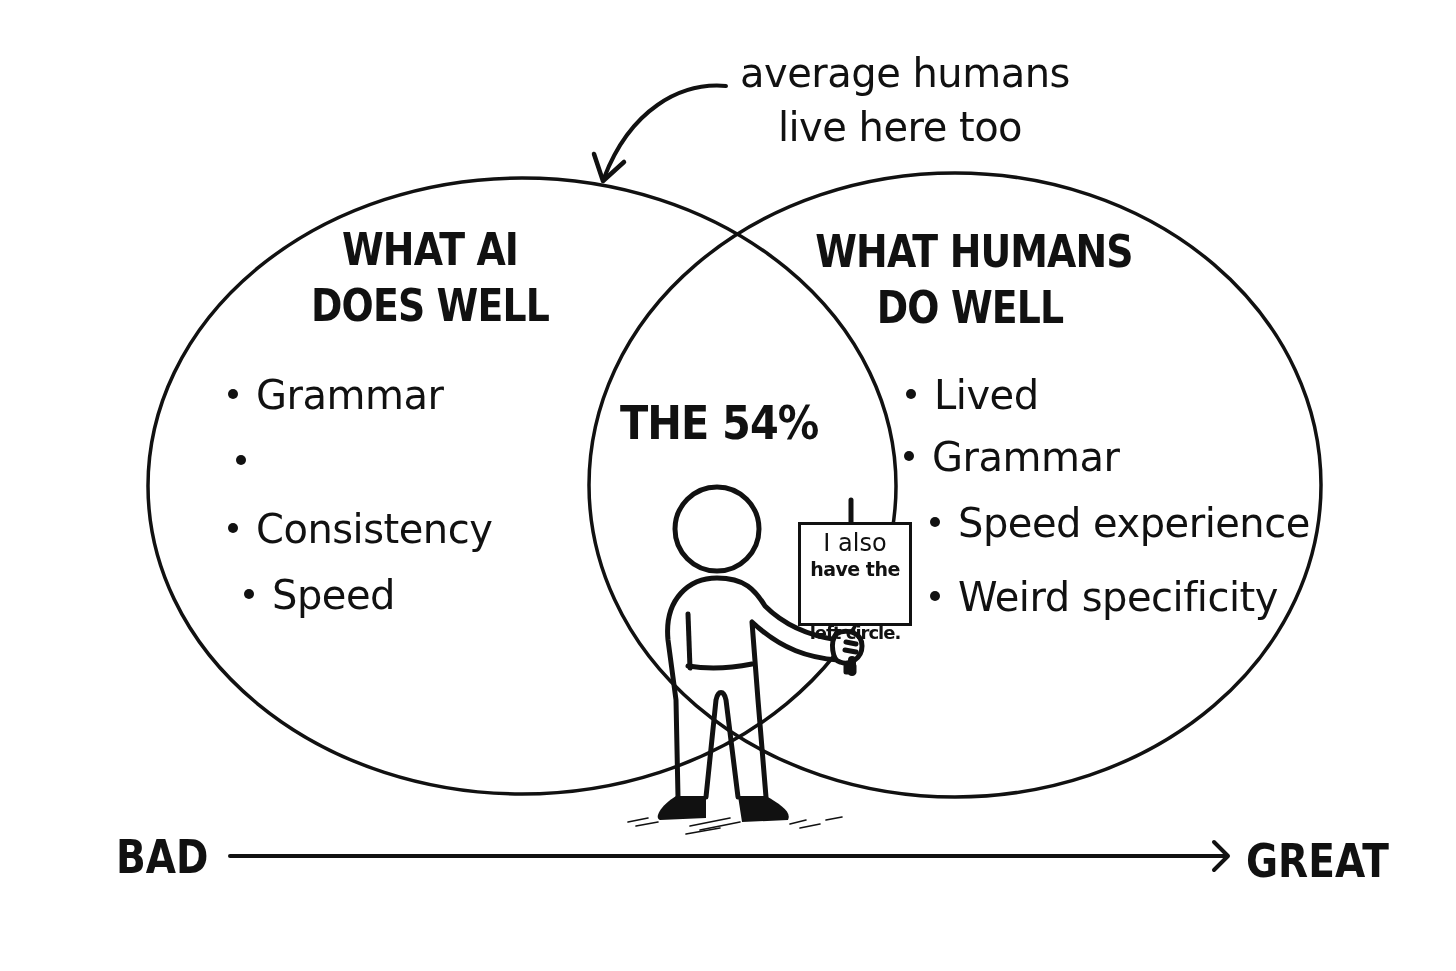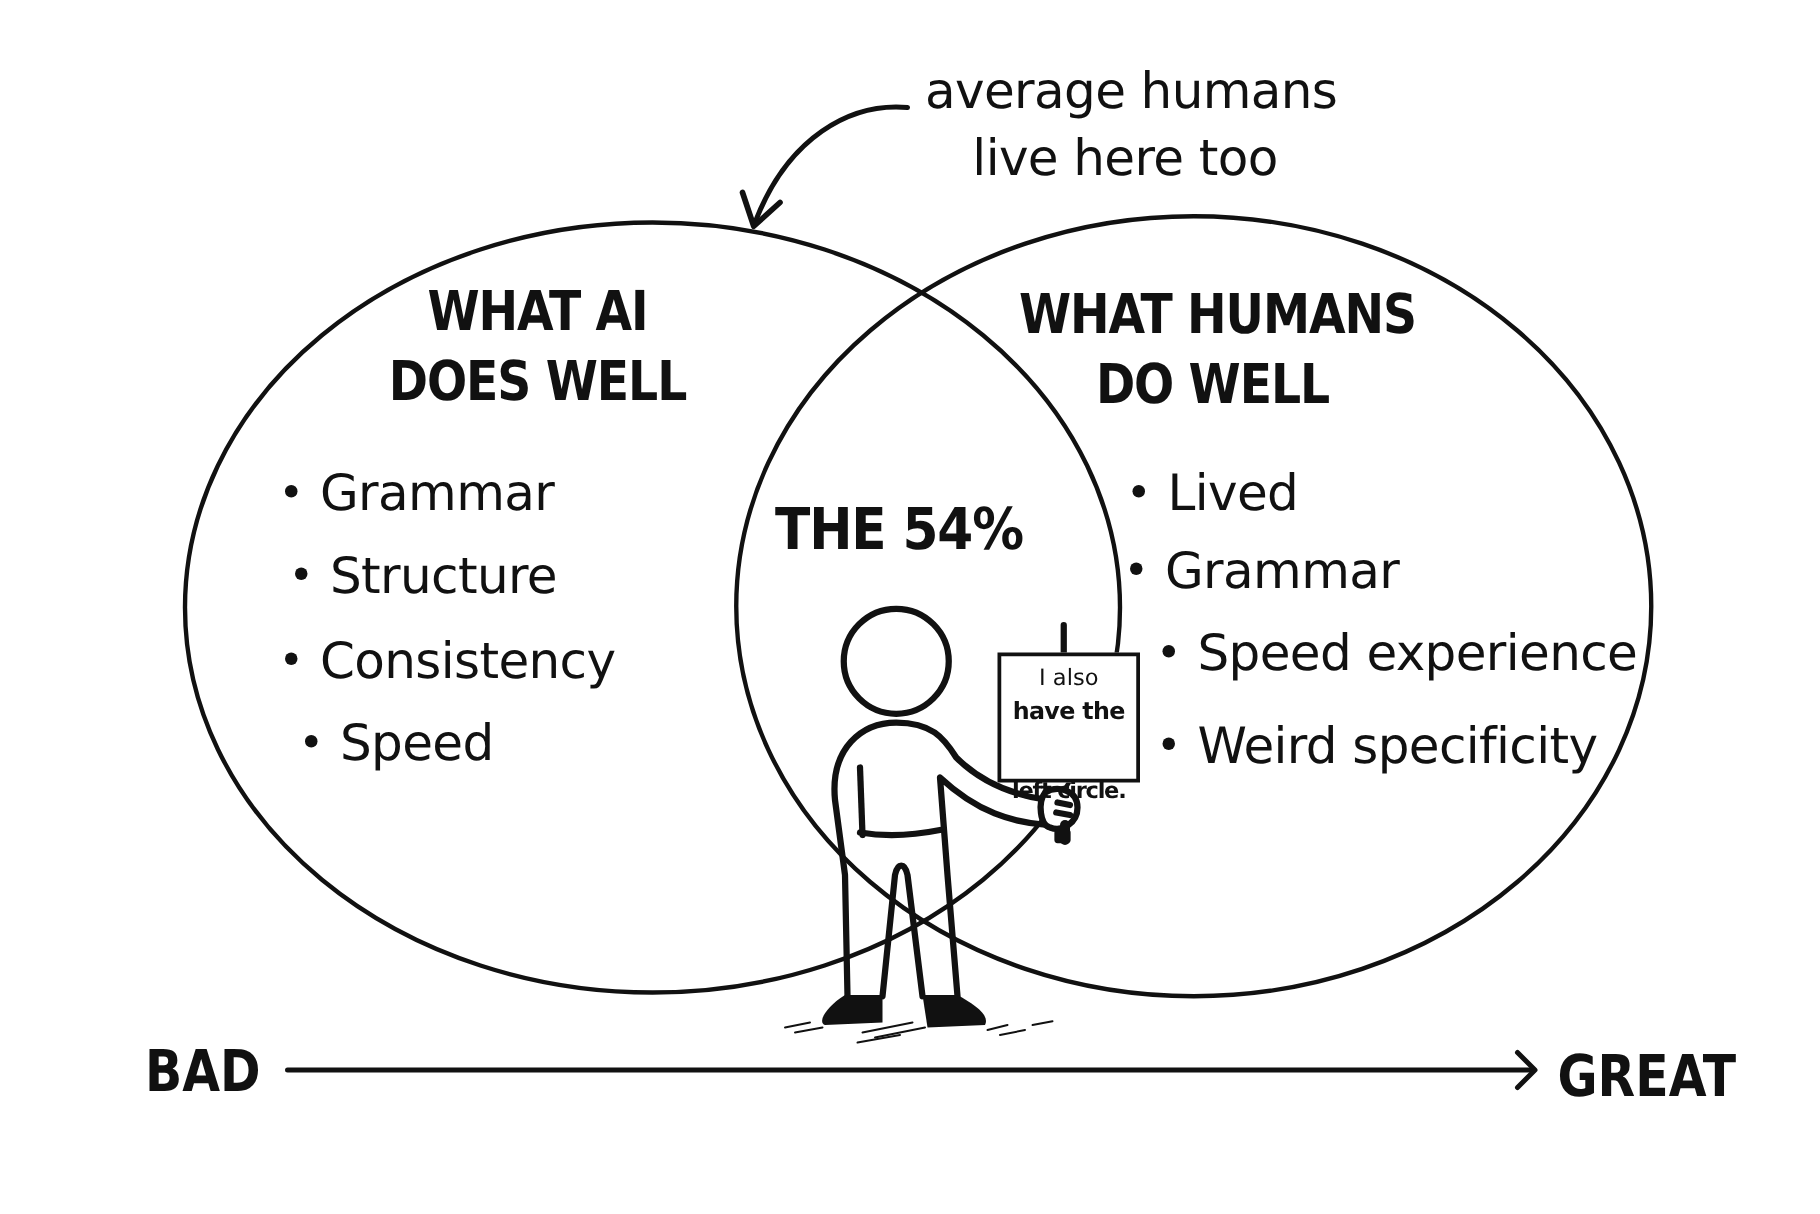--- a/index.html
+++ b/index.html
@@ -6,21 +6,21 @@
     body { width: 1456px; height: 971px; position: relative; overflow: hidden; font-family: "DejaVu Sans", sans-serif; color: #111; }
     svg.stage { position: absolute; left: 0; top: 0; }
     .txt { position: absolute; white-space: nowrap; color: #111; }
     .heading { font-family: "DejaVu Sans", sans-serif; font-weight: bold; font-size: 44px; letter-spacing: -1px; text-align: center; line-height: 56px; transform: scaleX(0.86); transform-origin: center; }
     .item { font-family: "DejaVu Sans", sans-serif; font-size: 40px; letter-spacing: -0.5px; }
     .item .dot { display: inline-block; width: 10px; height: 10px; border-radius: 50%; background: #111; margin-right: 18px; vertical-align: middle; position: relative; top: -4px; }
     .annot { font-family: "DejaVu Sans", sans-serif; font-size: 40px; letter-spacing: -0.5px; line-height: 54px; text-align: center; }
     .center-label { font-family: "DejaVu Sans", sans-serif; font-weight: bold; font-size: 46px; letter-spacing: -1px; transform: scaleX(0.9); transform-origin: left center; }
     .axis-label { font-family: "DejaVu Sans", sans-serif; font-weight: bold; font-size: 46px; transform: scaleX(0.85); transform-origin: left center; }
     .sign { position: absolute; left: 798px; top: 522px; width: 114px; height: 104px; border: 3px solid #111; background: #fff; box-sizing: border-box; text-align: center; font-family: "DejaVu Sans", sans-serif; font-weight: bold; color: #111; padding-top: 4px; }
-    .sign .l1 { font-size: 18px; line-height: 28px; font-weight: normal; }
+    .sign .l1 { font-size: 24px; line-height: 28px; font-weight: normal; }
     .sign .l2 { font-size: 19px; line-height: 24px; letter-spacing: -0.5px; }
     .sign .l3 { font-size: 18px; line-height: 24px; letter-spacing: -1px; margin-top: 40px; }
   </style>
 </head>
 <body>
 
 <svg class="stage" width="1456" height="971" viewBox="0 0 1456 971">
 
   <ellipse cx="522" cy="486" rx="374" ry="308" fill="none" stroke="#111" stroke-width="3.5"></ellipse>
 
@@ -72,21 +72,21 @@
   <div>average humans</div>
   <div>live here too</div>
 </div>
 
 <div class="txt heading" style="left:270px; top:222px; width:320px;">
   <div>WHAT AI</div>
   <div>DOES WELL</div>
 </div>
 
 <div class="txt item" style="left:228px; top:372px;"><span class="dot"></span><span>Grammar</span></div>
-<div class="txt item" style="left:236px; top:438px;"><span class="dot"></span><span>Structure</span></div>
+<div class="txt item" style="left:236px; top:438px;"><span class="dot"></span></div>
 <div class="txt item" style="left:228px; top:506px;"><span class="dot"></span><span>Consistency</span></div>
 <div class="txt item" style="left:244px; top:572px;"><span class="dot"></span><span>Speed</span></div>
 
 <div class="txt heading" style="left:790px; top:224px; width:360px;">
   <div>WHAT HUMANS</div>
   <div>DO WELL</div>
 </div>
 
 <div class="txt item" style="left:906px; top:372px;"><span class="dot"></span><span>Lived</span></div>
 <div class="txt item" style="left:904px; top:434px;"><span class="dot"></span><span>Grammar</span></div>

